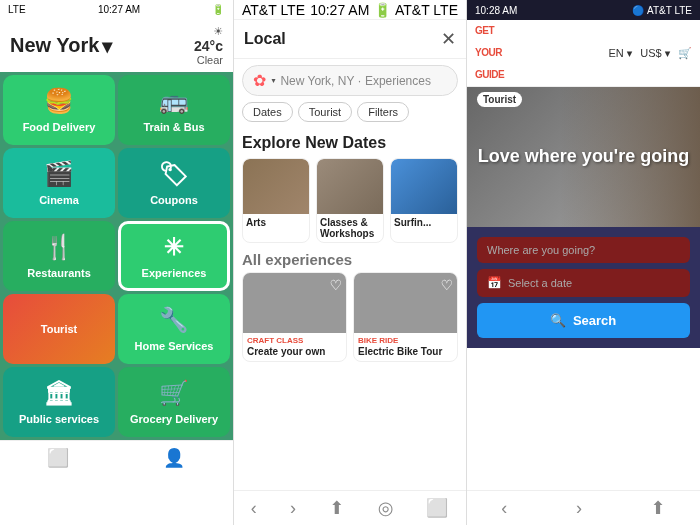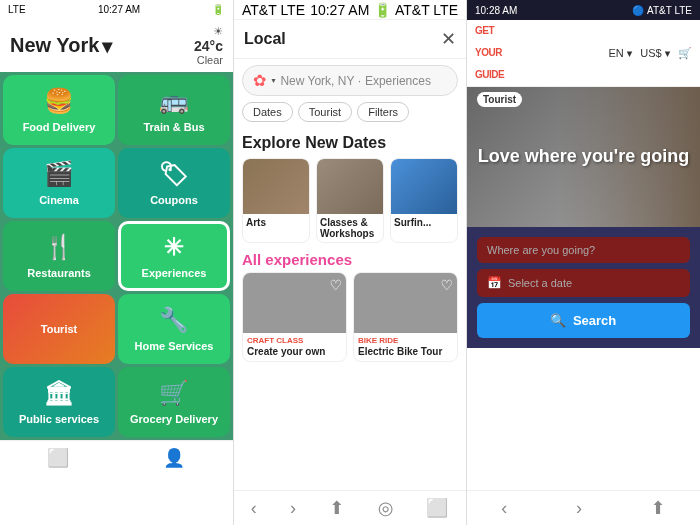--- a/index.html
+++ b/index.html
@@ -29,21 +29,21 @@
     .screen2 .app-header { display: flex; align-items: center; justify-content: space-between; padding: 8px 10px; border-bottom: 1px solid #eee; }
     .screen2 .app-title { font-size: 16px; font-weight: 600; color: #222; }
     .screen2 .close-btn { font-size: 18px; color: #555; cursor: pointer; }
     .search-bar { display: flex; align-items: center; margin: 6px 8px; background: #f7f7f7; border: 1px solid #ddd; border-radius: 20px; padding: 5px 10px; gap: 5px; font-size: 12px; color: #888; }
     .filter-row { display: flex; gap: 5px; padding: 0 8px 6px; }
     .filter-btn { border: 1px solid #ccc; border-radius: 20px; padding: 3px 10px; font-size: 11px; color: #333; background: #fff; cursor: pointer; }
     .explore-title { font-size: 16px; font-weight: 700; color: #222; padding: 6px 8px 6px; }
     .category-row { display: flex; gap: 6px; padding: 0 8px; overflow: hidden; }
     .category-card { border-radius: 8px; overflow: hidden; flex: 1; cursor: pointer; border: 1px solid #eee; }
     .category-card .cat-label { font-size: 10px; font-weight: 600; padding: 3px 3px; color: #222; }
-    .all-exp-title { font-size: 15px; font-weight: 700; color: #ec4899; padding: 8px 8px 4px; }
+    .all-exp-title { font-size: 15px; font-weight: 700; color: #737373; padding: 8px 8px 4px; }
     .exp-row { display: flex; gap: 6px; padding: 0 8px; }
     .exp-card { flex: 1; border-radius: 8px; overflow: hidden; border: 1px solid #eee; cursor: pointer; }
     .exp-card .exp-img { width: 100%; height: 60px; background: #999; position: relative; }
     .exp-card .exp-img .heart { position: absolute; top: 4px; right: 4px; font-size: 14px; color: #fff; }
     .exp-card .exp-type { font-size: 8px; font-weight: 700; color: #e74c3c; text-transform: uppercase; padding: 3px 4px 0; }
     .exp-card .exp-name { font-size: 10px; font-weight: 600; color: #222; padding: 1px 4px 4px; }
     .screen2 .bottom-nav { background: #fff; display: flex; justify-content: space-around; align-items: center; padding: 6px 0; border-top: 1px solid #eee; margin-top: auto; }
 
     
     .screen3 { width: 233px; height: 525px; background: #fff; display: flex; flex-direction: column; }

